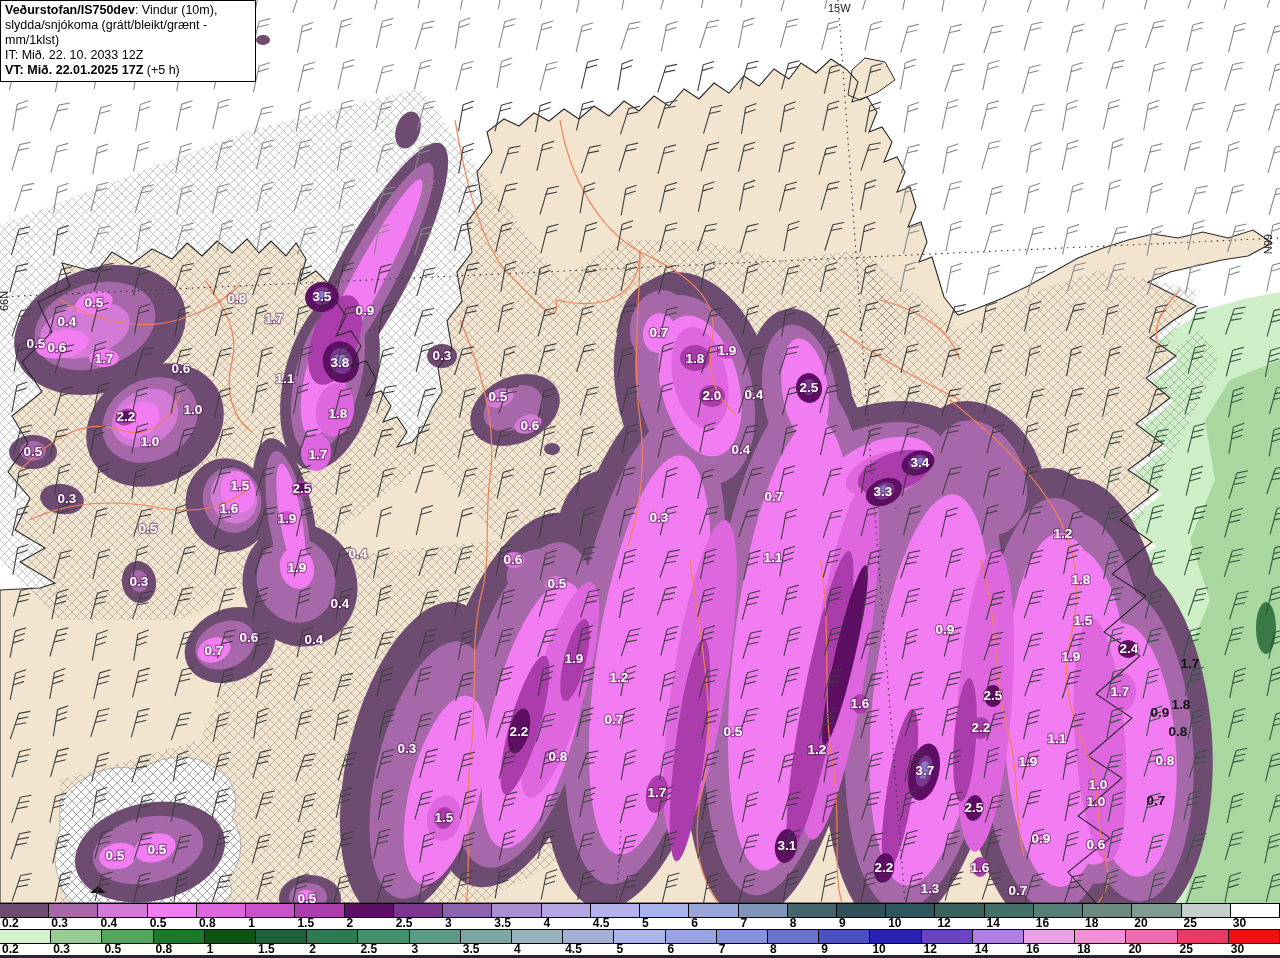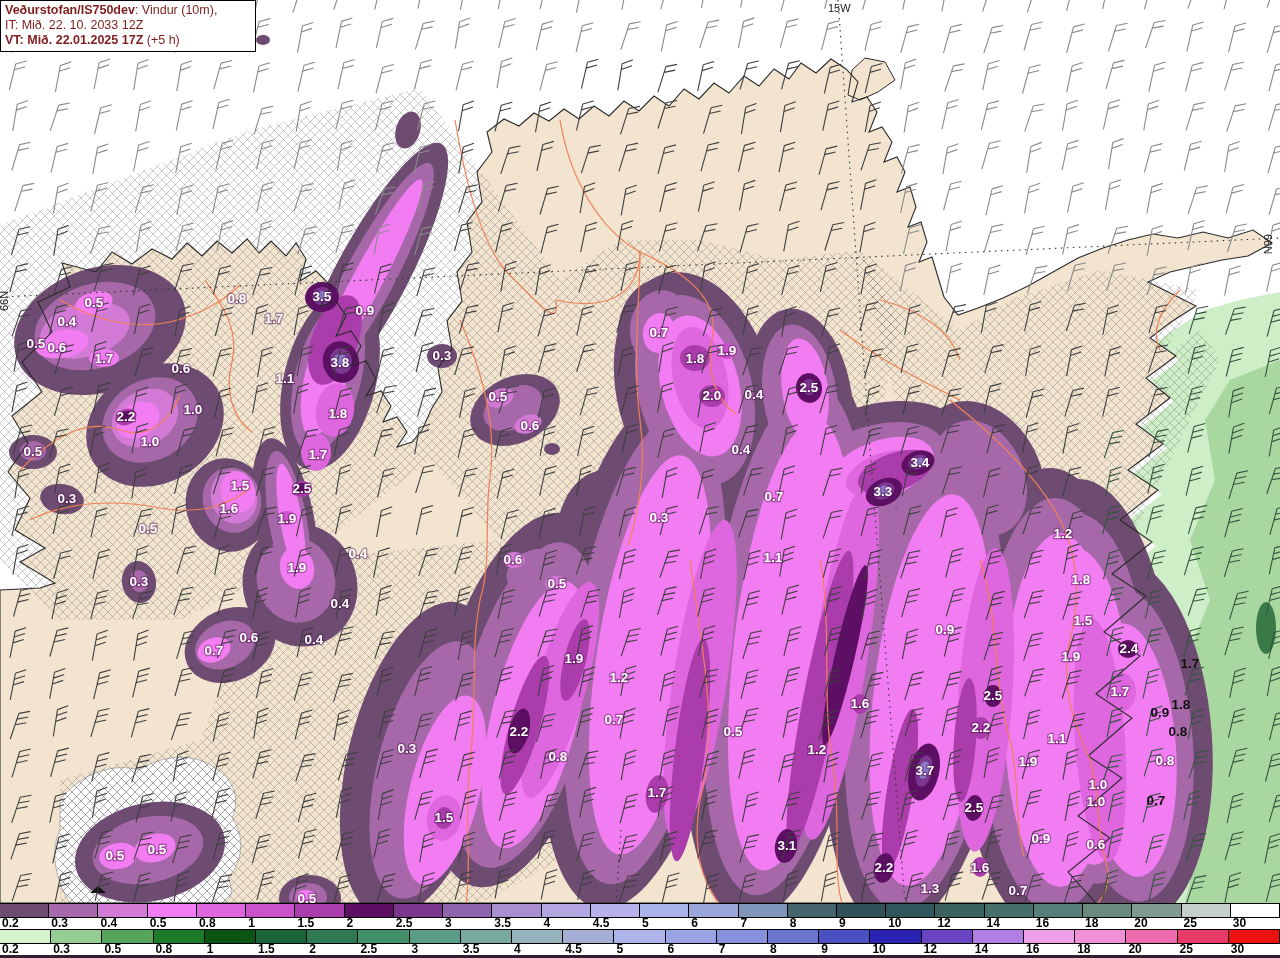--- a/index.html
+++ b/index.html
@@ -1,20 +1,20 @@
 <!DOCTYPE html>
 <html><head>
 <meta charset="utf-8">
 <style>
   html,body{margin:0;padding:0;background:#fff;}
   #app{position:relative;width:1280px;height:958px;overflow:hidden;background:#fff;
        font-family:"Liberation Sans", sans-serif;}
   #map-wrap{position:absolute;left:0;top:0;width:1280px;height:903px;}
   #title-box{position:absolute;left:0;top:0;width:246px;background:#fff;border:1px solid #000;
-    padding:2px 4px 3px 4px;font-size:12.5px;line-height:15px;color:#7f1d1d;z-index:30;}
+    padding:2px 4px 3px 4px;font-size:12.5px;line-height:15px;color:#000000;z-index:30;}
   #title-box .b{font-weight:bold;}
   .glabel{position:absolute;font-size:11px;color:#222;z-index:25;}
   #scales{position:absolute;left:0;top:903px;width:1280px;}
   .scalebar{position:relative;display:flex;width:1280px;height:15px;border-top:1px solid #000;
     border-bottom:1px solid #000;box-sizing:border-box;}
   .scalebar .cell{height:100%;border-right:1px solid #000;box-sizing:border-box;flex:1 1 auto;}
   .scalerow{position:relative;width:1280px;height:11px;background:#fff;font-size:12px;
     font-weight:bold;color:#000;}
   .scalerow span{position:absolute;top:-2px;}
   #bottom-strip{width:1280px;height:3px;background:#2b2133;}
@@ -1053,20 +1053,21 @@
           <text x="1165" y="764.5" text-anchor="middle" font-family="&quot;Liberation Sans&quot;, sans-serif" font-size="13.5" font-weight="bold" fill="#ffffff" stroke="rgba(70,10,70,0.45)" stroke-width="2.5" paint-order="stroke">0.8</text>
           <text x="1098" y="788.5" text-anchor="middle" font-family="&quot;Liberation Sans&quot;, sans-serif" font-size="13.5" font-weight="bold" fill="#ffffff" stroke="rgba(70,10,70,0.45)" stroke-width="2.5" paint-order="stroke">1.0</text>
           <text x="1096" y="805.5" text-anchor="middle" font-family="&quot;Liberation Sans&quot;, sans-serif" font-size="13.5" font-weight="bold" fill="#ffffff" stroke="rgba(70,10,70,0.45)" stroke-width="2.5" paint-order="stroke">1.0</text>
           <text x="1096" y="848.5" text-anchor="middle" font-family="&quot;Liberation Sans&quot;, sans-serif" font-size="13.5" font-weight="bold" fill="#ffffff" stroke="rgba(70,10,70,0.45)" stroke-width="2.5" paint-order="stroke">0.6</text>
         </g>
       </svg>
   </div>
 
   <div id="title-box">
     <div><span class="b">Veðurstofan/IS750dev</span><span>: Vindur (10m),</span></div>
+    <div>slydda/snjókoma (grátt/bleikt/grænt - mm/1klst)</div>
     <div>IT: Mið. 22. 10. 2033 12Z</div>
     <div><span class="b">VT: Mið. 22.01.2025 17Z</span><span> (+5 h)</span></div>
   </div>
 
   <div class="glabel" style="left:828px;top:2px;">15W</div>
   <div class="glabel" style="left:-6px;top:295px;transform:rotate(-90deg);">66N</div>
   <div class="glabel" style="left:1258px;top:238px;transform:rotate(90deg);">66N</div>
 
   <div id="scales">
     <div class="scalebar" id="bar1">

